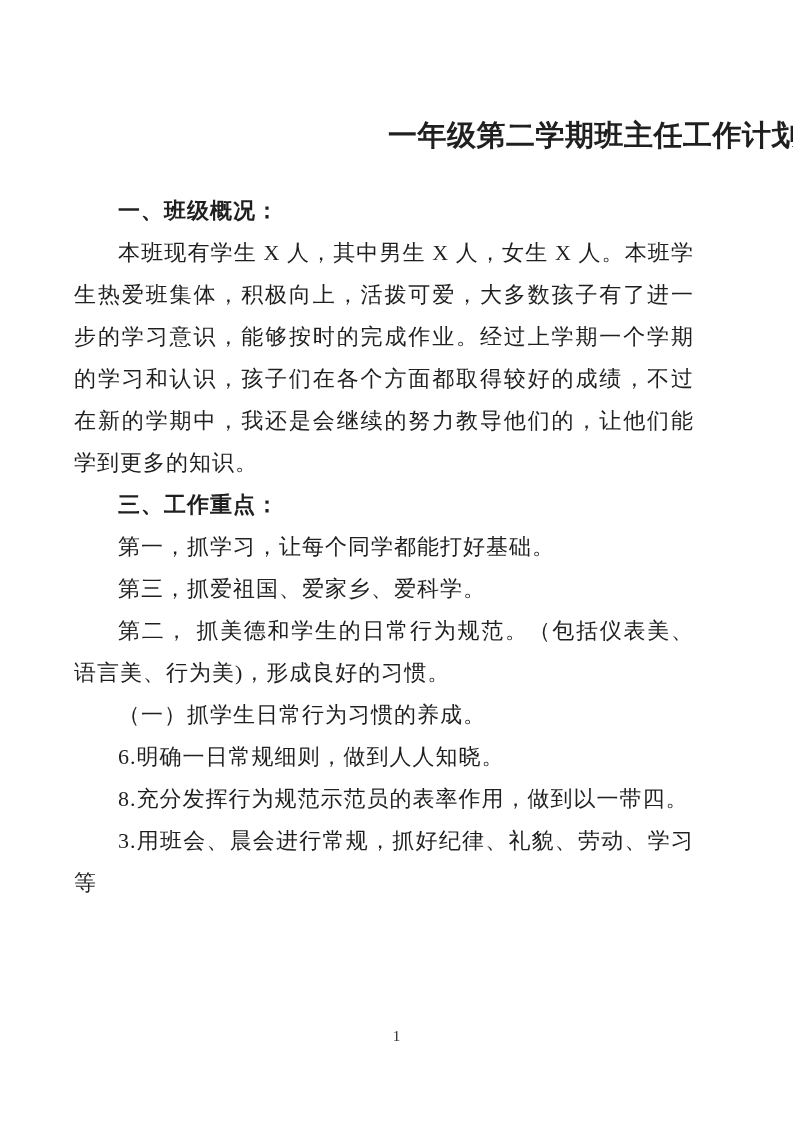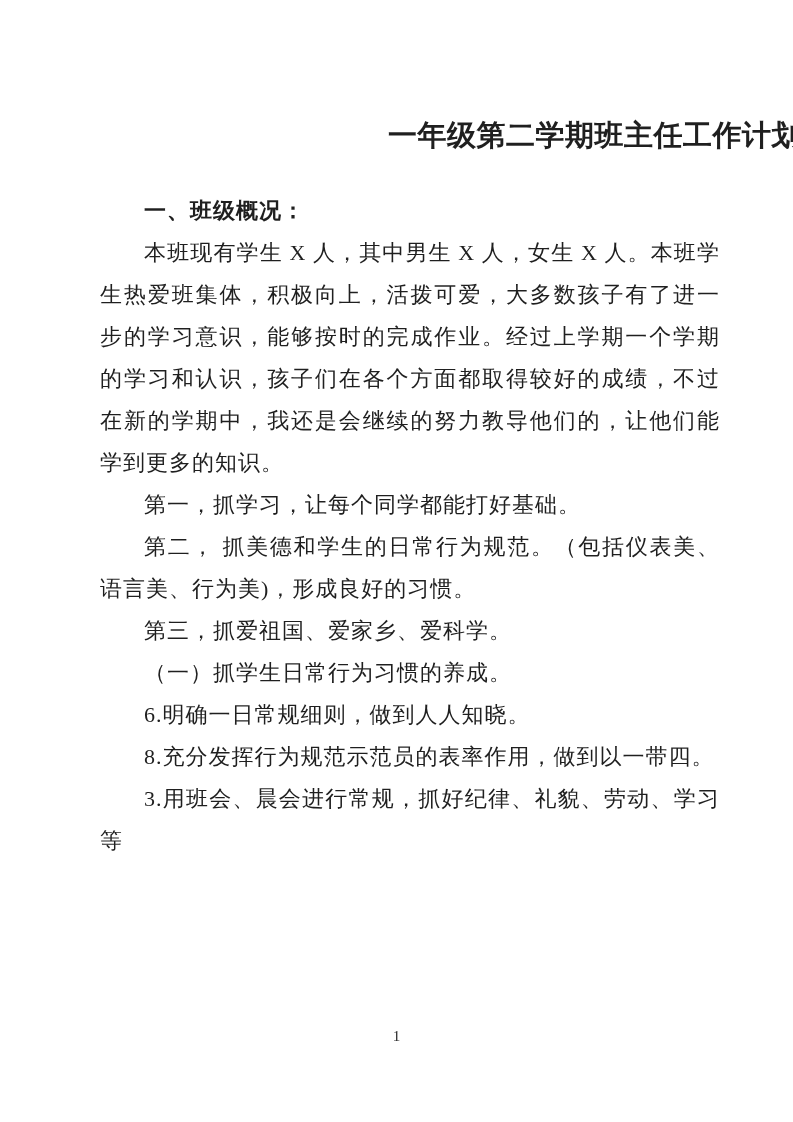--- a/index.html
+++ b/index.html
@@ -23,21 +23,21 @@
     width: 100%;
     text-align: right;
     font-size: 29px;
     font-weight: bold;
     line-height: 42px;
     letter-spacing: 0.5px;
     white-space: nowrap;
   }
   .doc-body {
     position: absolute;
-    left: 100px;
+    left: 74px;
     top: 190px;
     width: 620px;
     font-size: 22px;
     line-height: 42px;
     letter-spacing: 1px;
     text-align: justify;
   }
   .doc-body p {
     margin: 0;
     padding: 0;
@@ -61,23 +61,24 @@
 </head>
 <body>
 
 <div class="page">
   <div class="doc-title">一年级第二学期班主任工作计划</div>
 
   <div class="doc-body">
 
   <p class="heading">一、班级概况：</p>
       <p class="paragraph">本班现有学生 X 人，其中男生 X 人，女生 X 人。本班学生热爱班集体，积极向上，活拨可爱，大多数孩子有了进一步的学习意识，能够按时的完成作业。经过上学期一个学期的学习和认识，孩子们在各个方面都取得较好的成绩，不过在新的学期中，我还是会继续的努力教导他们的，让他们能学到更多的知识。</p>
+      <p class="heading">三、工作重点：</p>
       <p class="paragraph">第一，抓学习，让每个同学都能打好基础。</p>
+      <p class="paragraph">第三，抓爱祖国、爱家乡、爱科学。</p>
       <p class="paragraph">第二， 抓美德和学生的日常行为规范。（包括仪表美、语言美、行为美)，形成良好的习惯。</p>
-      <p class="paragraph">第三，抓爱祖国、爱家乡、爱科学。</p>
       <p class="paragraph">（一）抓学生日常行为习惯的养成。</p>
       <p class="paragraph">6.明确一日常规细则，做到人人知晓。</p>
       <p class="paragraph">8.充分发挥行为规范示范员的表率作用，做到以一带四。</p>
       <p class="paragraph">3.用班会、晨会进行常规，抓好纪律、礼貌、劳动、学习等</p>
     </div>
 
   <div class="page-footer">
     <span>1</span>
   </div>
 </div>

